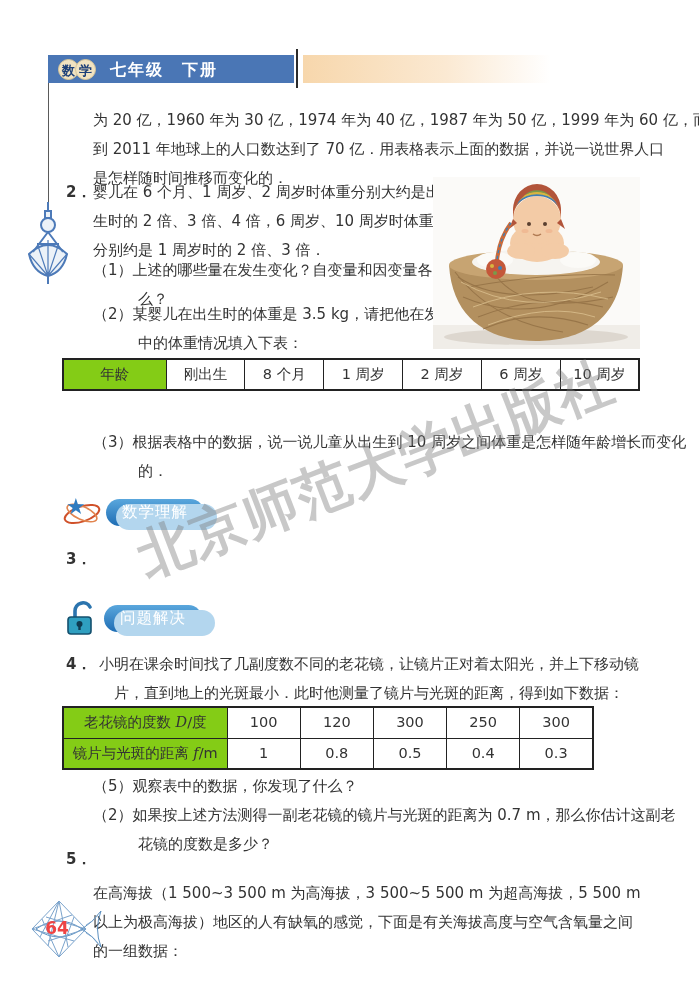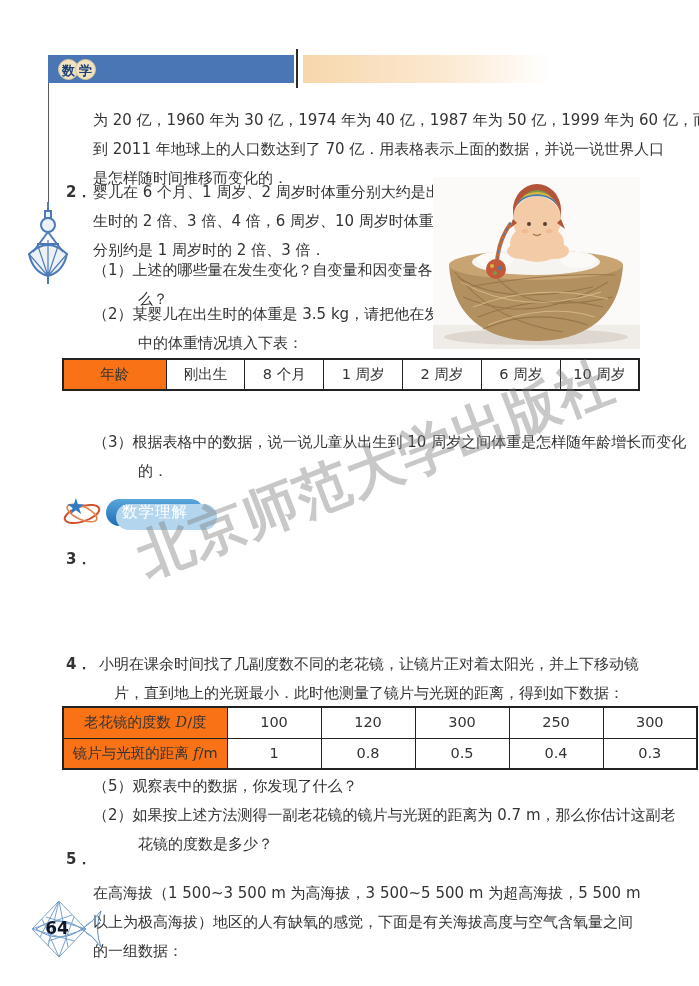--- a/index.html
+++ b/index.html
@@ -24,50 +24,51 @@
   
   .abs{position:absolute;}
   .qnum{font-weight:bold;}
   .hang{padding-left:45px;text-indent:-45px;}
   .line{display:block;height:29px;white-space:nowrap;}
   
   table.sheet{border-collapse:collapse;table-layout:fixed;background:#fff;}
   table.sheet td{border:1.5px solid #222;height:31px;text-align:center;vertical-align:middle;
     font-size:14.5px;padding:0 2px;box-sizing:border-box;}
   table.sheet{border:2px solid #222;}
-  td.lab{background:#f97316;}
+  td.lab{background:#84cc16;}
   .var{font-style:italic;font-family:"DejaVu Serif","Liberation Serif",serif;}
   
   .sec-badge{position:absolute;height:40px;display:flex;align-items:center;}
   .pill{position:relative;height:27px;line-height:27px;border-radius:14px;
     background:linear-gradient(180deg,#5aa7dd,#1e6db4);color:#fff;font-weight:normal;
     font-size:15.5px;letter-spacing:1px;padding:0 16px;margin-left:2px;z-index:1;white-space:nowrap;}
   .pill::before{content:"";position:absolute;left:10px;top:5px;right:-13px;height:26px;
     background:#b3d6ee;border-radius:13px;z-index:-1;}
   
   .watermark{position:absolute;left:140px;top:545px;transform:rotate(-21deg);transform-origin:left center;
     font-size:55px;font-weight:bold;color:rgba(125,125,125,0.42);white-space:nowrap;
     letter-spacing:1px;pointer-events:none;z-index:6;}
   
   .baby-fig{position:absolute;left:433px;top:177px;width:207px;height:172px;}
   
   .fish{position:absolute;left:28px;top:895px;}
   .page-num{position:absolute;left:44px;top:917px;width:26px;text-align:center;
-    font-size:17px;font-weight:bold;color:#0f172a;line-height:22px;}
+    font-size:17px;font-weight:bold;color:#ef4444;line-height:22px;}
 </style>
 </head>
 <body>
 
 <div class="page">
 
   <div class="header-bar">
     <span class="badge">
       <span class="badge-circle">数</span>
       <span class="badge-circle second">学</span>
     </span>
+    <span class="header-title">七年级　下册</span>
   </div>
   <div class="header-divider"></div>
   <div class="header-accent"></div>
   <div class="left-line"></div>
 
   <svg class="ornament" width="54" height="88" viewBox="0 0 54 88">
     <g stroke="#4d7ab8" stroke-width="2" fill="rgba(170,195,225,0.22)">
       <line x1="27" y1="0" x2="27" y2="10"></line>
       <rect x="24" y="9" width="6" height="7"></rect>
       <circle cx="27" cy="23" r="7"></circle>
@@ -172,25 +173,34 @@
     <svg width="42" height="40" viewBox="0 0 42 40">
       <ellipse cx="20" cy="22" rx="18" ry="7.5" fill="none" stroke="#d0512a" stroke-width="2" transform="rotate(-18 20 22)"></ellipse>
       <ellipse cx="20" cy="21" rx="16" ry="6.5" fill="none" stroke="#e2854f" stroke-width="1.6" transform="rotate(24 20 21)"></ellipse>
       <text x="4" y="22" font-size="22" fill="#2f7cc1">★</text>
     </svg>
     <span class="pill">数学理解</span>
   </div>
 
   <div class="abs qnum" style="left:66px;top:545px;">3．</div>
 
+  <div class="sec-badge" style="left:62px;top:598px;">
+    <svg width="40" height="40" viewBox="0 0 40 40">
+      <path d="M13,20 V13 A8,8 0 0 1 28,9" fill="none" stroke="#2b74ae" stroke-width="3.6" stroke-linecap="round"></path>
+      <rect x="6" y="19" width="23" height="17" rx="3" fill="#2f9fc0" stroke="#14506e" stroke-width="1.6"></rect>
+      <circle cx="17.5" cy="26" r="3" fill="#0e3a50"></circle>
+      <rect x="16.3" y="26" width="2.4" height="6" fill="#0e3a50"></rect>
+    </svg>
+    <span class="pill">问题解决</span>
+  </div>
 
   <div class="abs qnum" style="left:66px;top:650px;">4．</div>
   <div class="abs" style="left:93px;top:650px;width:552px;text-align:center;">小明在课余时间找了几副度数不同的老花镜，让镜片正对着太阳光，并上下移动镜片，直到地上的光斑最小．此时他测量了镜片与光斑的距离，得到如下数据：</div>
 
-  <table class="sheet abs" style="left:62px;top:706px;width:636px;">
+  <table class="sheet abs" style="left:62px;top:706px;width:532px;">
     <colgroup>
         <col style="width:164px">
         <col>
         <col>
         <col>
         <col>
         <col>
       </colgroup>
     <tbody>
         <tr>

